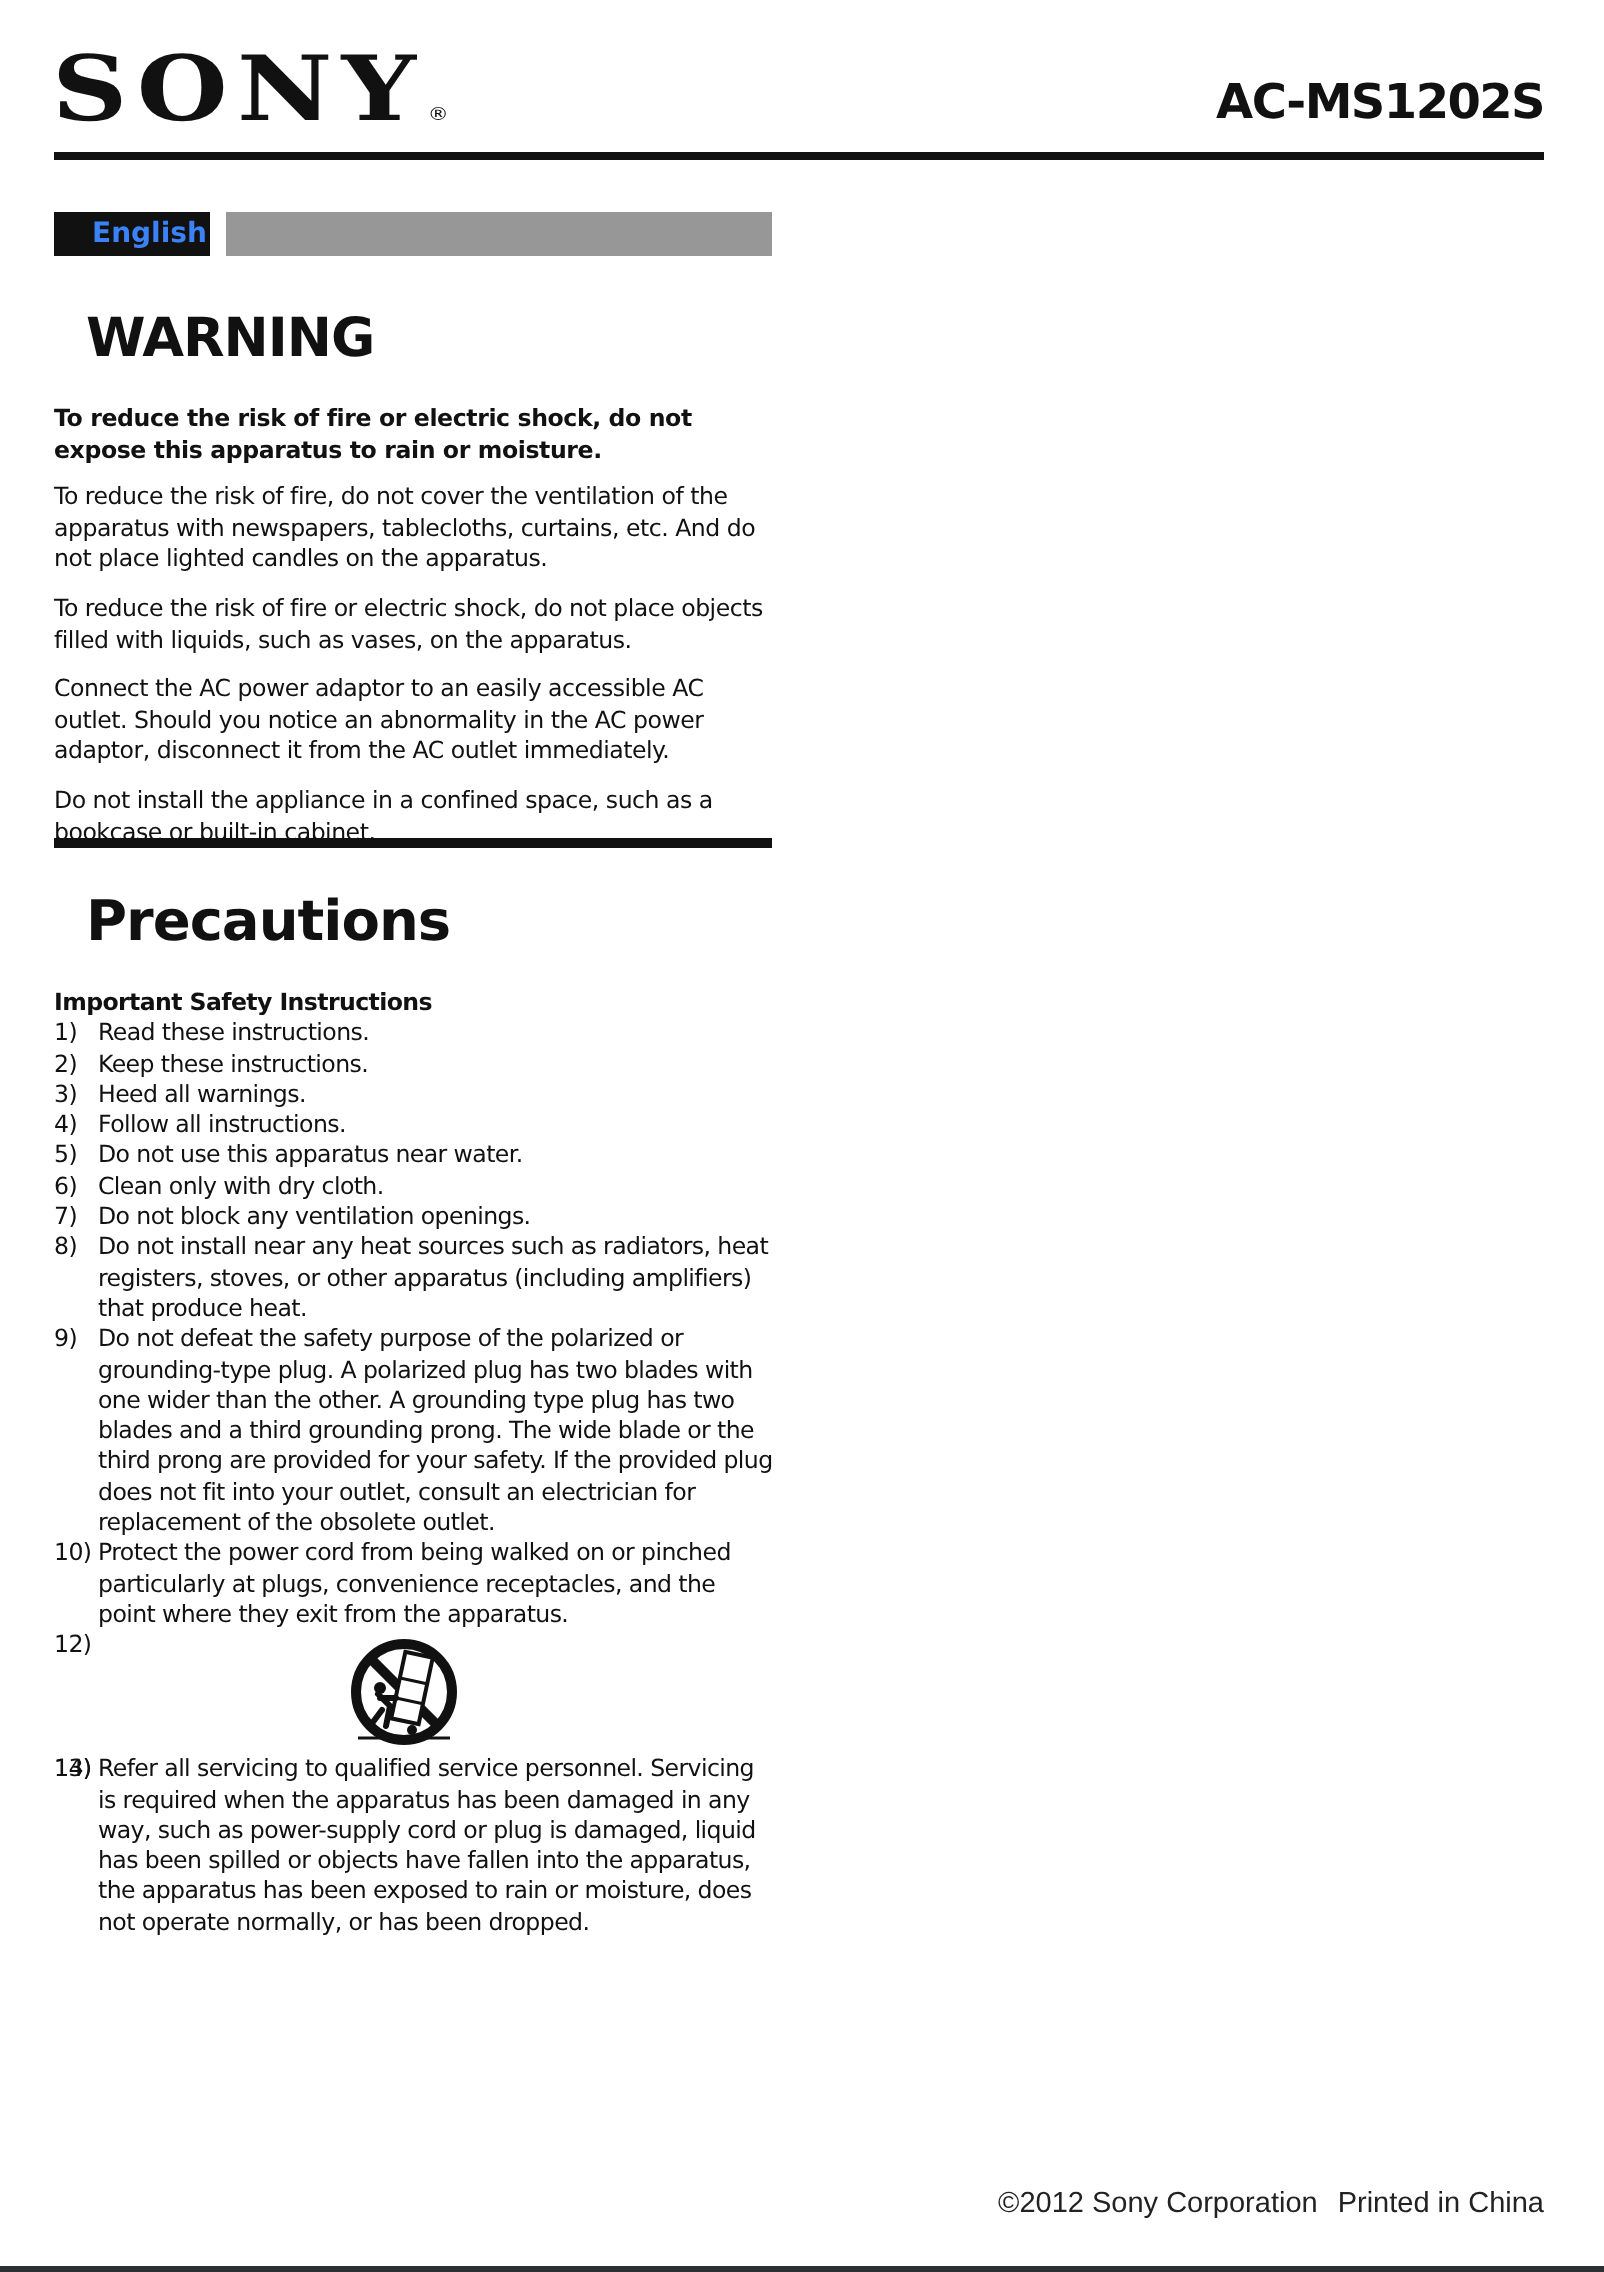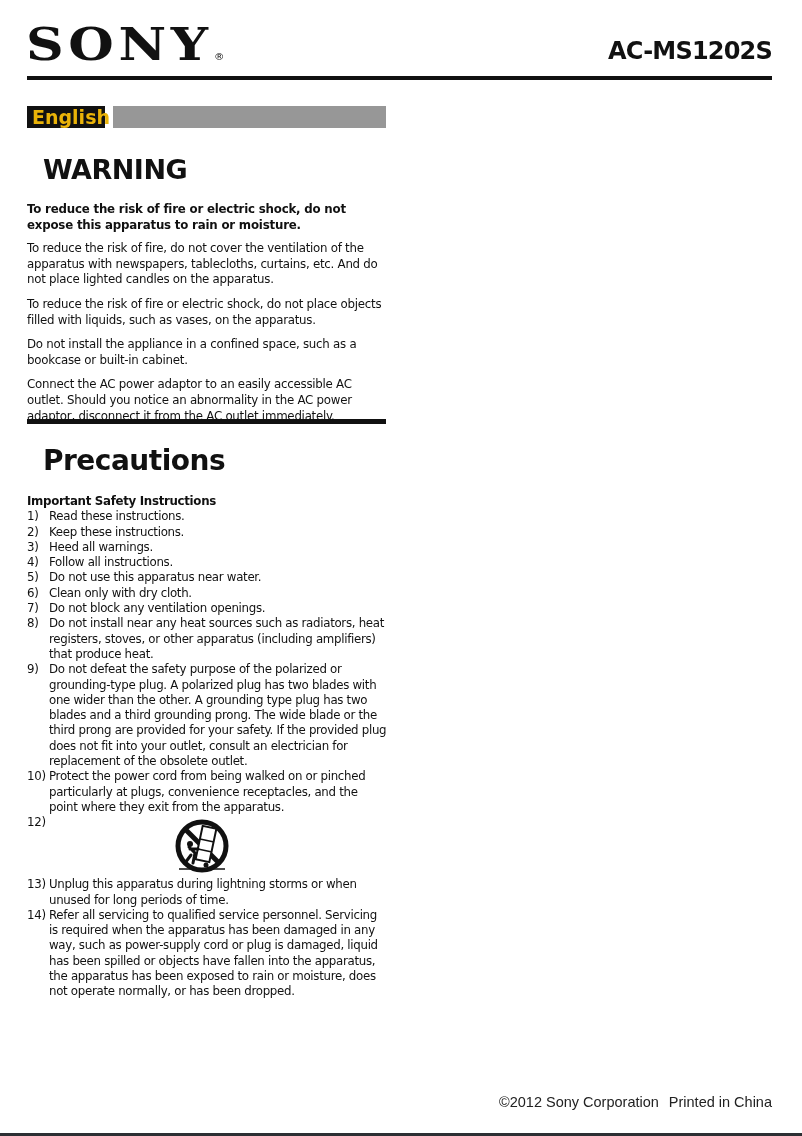--- a/index.html
+++ b/index.html
@@ -12,22 +12,22 @@
     font-family: "DejaVu Serif", serif; font-weight: bold; font-size: 45px; letter-spacing: 4px;
     line-height: 46px; color: #111; transform: scaleX(1.16); transform-origin: left top;
   }
   .logo .reg { font-family: "DejaVu Sans", sans-serif; font-size: 9px; letter-spacing: 0; font-weight: normal; vertical-align: baseline; margin-left: 1px; }
   .model {
     position: absolute; right: 30px; top: 36px;
     font-family: "DejaVu Sans", sans-serif; font-weight: bold; font-size: 24px; line-height: 30px; letter-spacing: -0.8px; text-align: right;
   }
   .top-rule { position: absolute; left: 27px; top: 76px; width: 745px; height: 4px; background: #111; }
   .lang-tag {
-    position: absolute; left: 27px; top: 106px; width: 78px; height: 22px; background: #111; color: #eab308;
-    font-weight: bold; font-size: 19px; line-height: 22px; padding-left: 5px; box-sizing: border-box;
+    position: absolute; left: 27px; top: 106px; width: 78px; height: 22px; background: #111; color: #3b82f6;
+    font-weight: bold; font-size: 14px; line-height: 22px; padding-left: 19px; box-sizing: border-box;
   }
   .lang-bar { position: absolute; left: 113px; top: 106px; width: 273px; height: 22px; background: #979797; }
   .column { position: absolute; left: 27px; top: 138px; width: 362px; }
   .h1 { font-weight: bold; font-size: 27px; line-height: 32px; margin: 16px; letter-spacing: -0.5px; }
   .lead { font-weight: bold; font-size: 11.8px; line-height: 15.6px; margin: 2px 0 8px 0; letter-spacing: -0.2px; }
   .para { font-size: 11.8px; line-height: 15.6px; margin: 0 0 9px 0; letter-spacing: -0.25px; }
   .thick-rule { position: absolute; left: 27px; top: 419px; width: 359px; height: 5px; background: #111; }
   .prec { position: absolute; left: 27px; top: 428px; width: 362px; }
   .prec .h1 { font-size: 28px; line-height: 34px; }
   .subhead { font-weight: bold; font-size: 11.8px; line-height: 15.3px; margin-top: 0; letter-spacing: -0.3px; }
@@ -51,22 +51,22 @@
 <div class="top-rule"></div>
 
 <div class="lang-tag">English</div>
 <div class="lang-bar"></div>
 
 <div class="column">
   <h1 class="h1">WARNING</h1>
   <p class="lead">To reduce the risk of fire or electric shock, do not expose this apparatus to rain or moisture.</p>
   <p class="para">To reduce the risk of fire, do not cover the ventilation of the apparatus with newspapers, tablecloths, curtains, etc. And do not place lighted candles on the apparatus.</p>
   <p class="para">To reduce the risk of fire or electric shock, do not place objects filled with liquids, such as vases, on the apparatus.</p>
+  <p class="para">Connect the AC power adaptor to an easily accessible AC outlet. Should you notice an abnormality in the AC power adaptor, disconnect it from the AC outlet immediately.</p>
   <p class="para">Do not install the appliance in a confined space, such as a bookcase or built-in cabinet.</p>
-  <p class="para">Connect the AC power adaptor to an easily accessible AC outlet. Should you notice an abnormality in the AC power adaptor, disconnect it from the AC outlet immediately.</p>
 </div>
 
 <div class="thick-rule"></div>
 
 <div class="prec">
   <h1 class="h1">Precautions</h1>
   <div class="subhead">Important Safety Instructions</div>
   <ol class="items">
     <li><span class="num">1)</span><span>Read these instructions.</span></li>
     <li><span class="num">2)</span><span>Keep these instructions.</span></li>
@@ -87,19 +87,19 @@
       <rect x="26" y="8" width="14" height="34" fill="#fff" stroke="#111" stroke-width="2" transform="rotate(12 33 25)"></rect>
       <line x1="27" y1="20" x2="41" y2="23" stroke="#111" stroke-width="1.5"></line>
       <line x1="25" y1="30" x2="39" y2="33" stroke="#111" stroke-width="1.5"></line>
       <circle cx="17" cy="25" r="3" fill="#111"></circle>
       <path d="M16 28 L22 34 L20 44 M18 36 L12 44 M17 30 L25 30" stroke="#111" stroke-width="3" fill="none" stroke-linecap="round"></path>
       <circle cx="33" cy="46" r="2.5" fill="#111"></circle>
       <line x1="6" y1="50" x2="52" y2="50" stroke="#111" stroke-width="1.5"></line>
     </svg>
   </div>
   <ol class="items">
-    <li><span class="num">13)</span><span>Unplug this apparatus during lightning storms or when unused for long periods of time.</span></li>
+    <li><span class="num">13)</span></li>
     <li><span class="num">14)</span><span>Refer all servicing to qualified service personnel. Servicing is required when the apparatus has been damaged in any way, such as power-supply cord or plug is damaged, liquid has been spilled or objects have fallen into the apparatus, the apparatus has been exposed to rain or moisture, does not operate normally, or has been dropped.</span></li>
   </ol>
 </div>
 
 <div class="footer"><span>©2012 Sony Corporation</span><span class="gap"></span><span>Printed in China</span></div>
 <div class="bottom-line"></div>
 
 </body></html>

